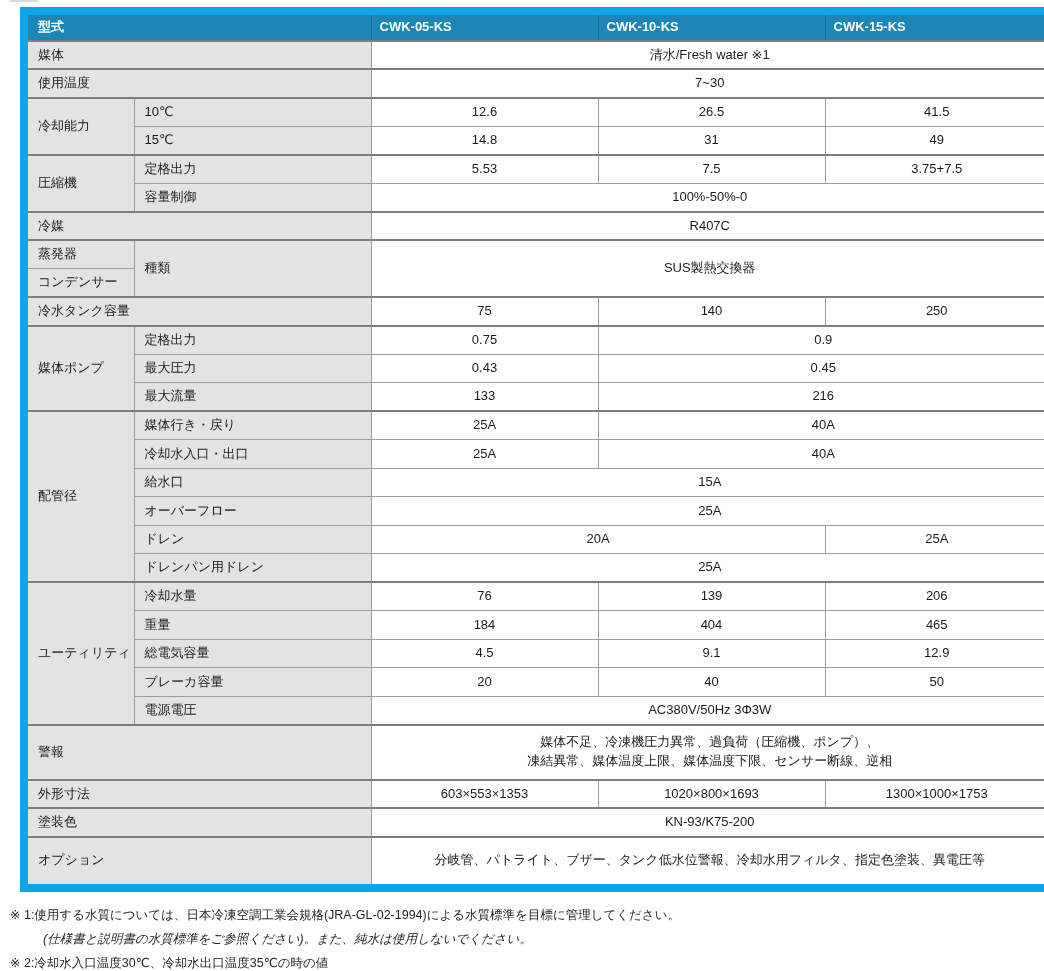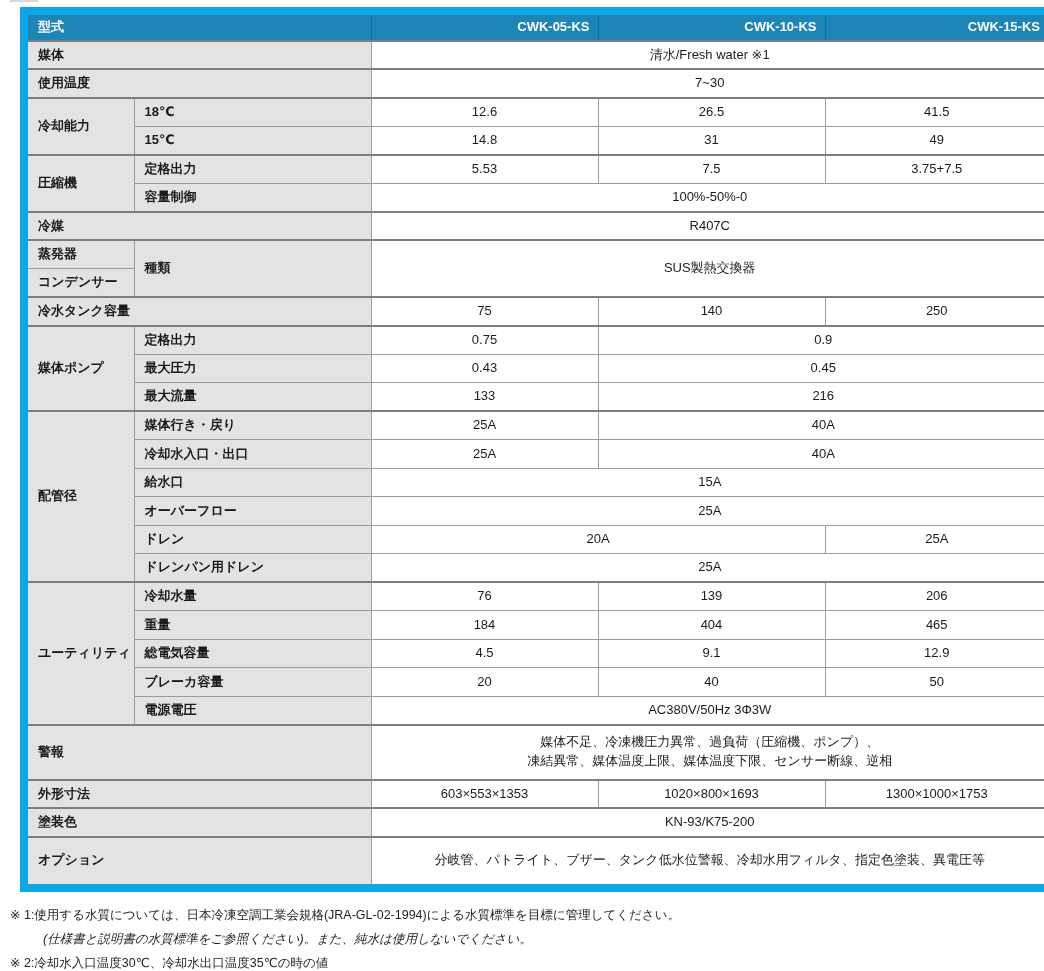--- a/index.html
+++ b/index.html
@@ -33,34 +33,34 @@
   }
   .spec-table thead tr { height: 29.5px; }
   .spec-table tbody tr { height: 28.5px; }
 
   .spec-table thead th {
     background: #1e85b7;
     color: #ffffff;
     font-weight: 600;
     border: 1px solid #176d99;
     border-top-color: #1e85b7;
-    text-align: right;
+    text-align: left;
     font-size: 13px;
   }
   .spec-table thead th.model-label {
     text-align: left;
     padding-left: 10px;
     font-weight: 600;
   }
 
   .spec-table td.g, .spec-table td.s {
     background: #e3e3e3;
     text-align: left;
     padding-left: 10px;
-    font-weight: 700;
+    font-weight: 400;
   }
   .spec-table td.v {
     background: #ffffff;
     text-align: center;
   }
   .spec-table td.multi {
     white-space: normal;
     line-height: 1.45;
   }
   
@@ -111,21 +111,21 @@
         <tr class="section">
           <td class="g" colspan="2">媒体</td>
           <td class="v" colspan="3">清水/Fresh water ※1</td>
         </tr>
         <tr class="section">
           <td class="g" colspan="2">使用温度</td>
           <td class="v" colspan="3">7~30</td>
         </tr>
         <tr class="section">
           <td class="g" rowspan="2">冷却能力</td>
-          <td class="s">18℃</td>
+          <td class="s">10℃</td>
           <td class="v">12.6</td>
           <td class="v">26.5</td>
           <td class="v">41.5</td>
         </tr>
         <tr>
           <td class="s">15℃</td>
           <td class="v">14.8</td>
           <td class="v">31</td>
           <td class="v">49</td>
         </tr>

